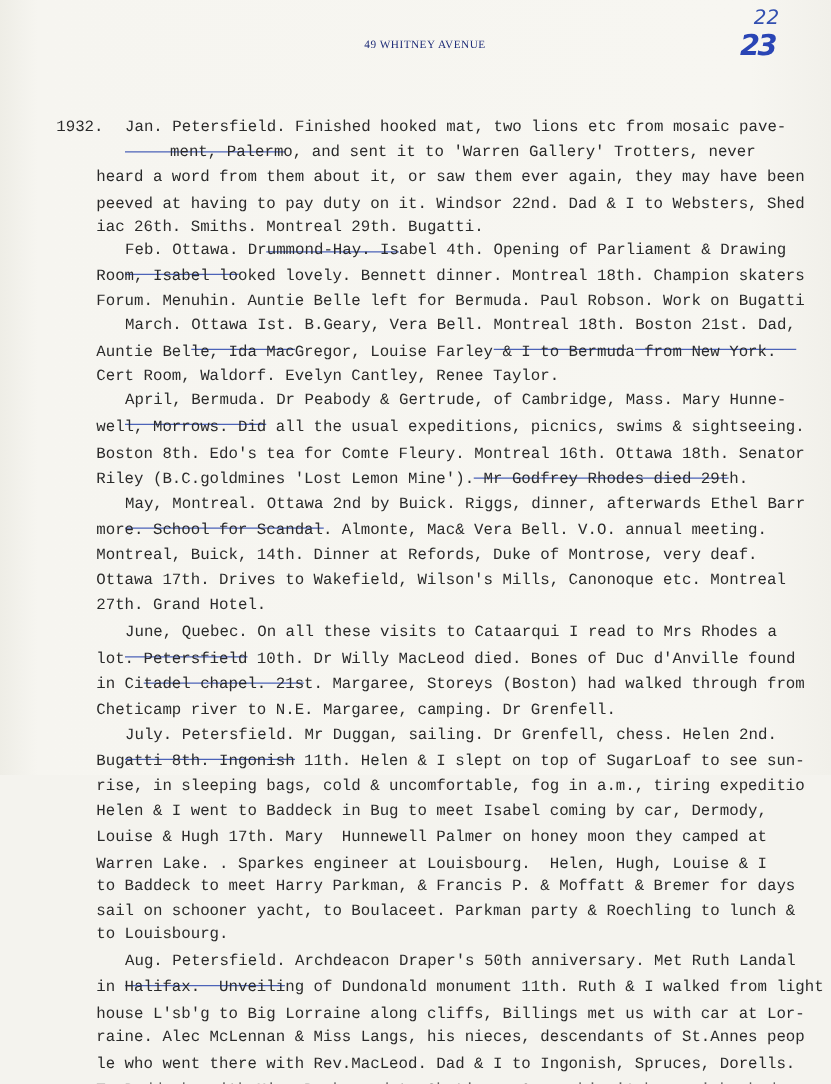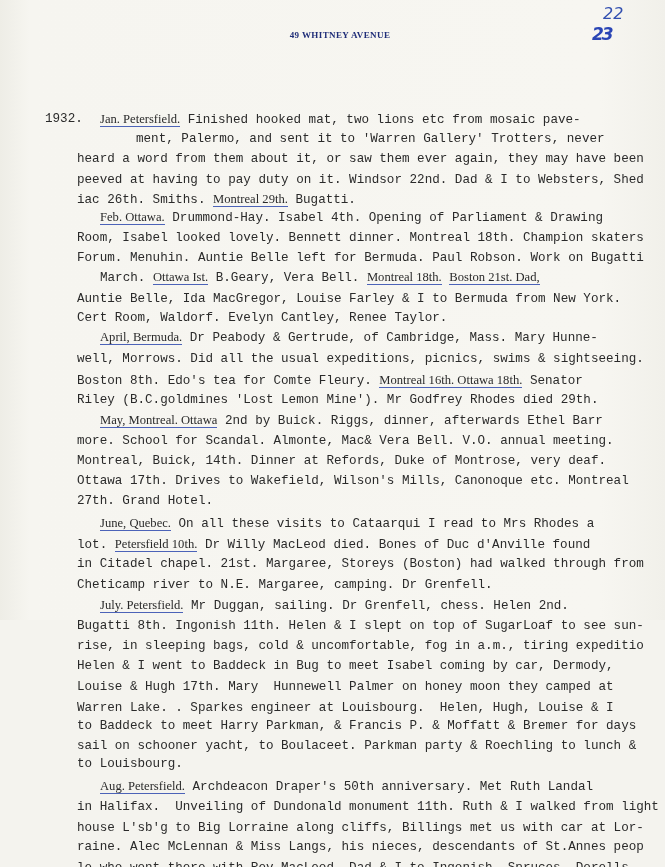--- a/index.html
+++ b/index.html
@@ -14,43 +14,41 @@
     position: absolute; left: 0; top: 0; width: 665px; height: 620px;
     background: linear-gradient(90deg, #eeede6 0px, #f6f5f0 30px, #f7f6f1 600px, #f1f0ea 665px);
   }
   .letterhead {
     position: absolute; left: 250px; top: 28px; width: 180px;
     text-align: center;
     font-family: "Liberation Serif", "DejaVu Serif", serif;
     color: #1f2d78;
   }
   .lh-name { font-size: 15px; letter-spacing: 0.3px; line-height: 18px; }
-  .lh-addr { font-size: 9px; font-weight: bold; letter-spacing: 0.4px; line-height: 15px; text-align: center; }
+  .lh-addr { font-size: 9px; font-weight: normal; letter-spacing: 0.4px; line-height: 15px; text-align: center; }
   .page-num-top {
     position: absolute; left: 603px; top: 4px;
     font-family: "DejaVu Sans", sans-serif; font-size: 16px; color: #3350b0;
     font-style: italic;
   }
   .page-num-big {
     position: absolute; left: 592px; top: 24px;
-    font-family: "DejaVu Sans", sans-serif; font-size: 17px; color: #2a45b5;
+    font-family: "DejaVu Sans", sans-serif; font-size: 23px; color: #2a45b5;
     font-weight: bold; font-style: italic; letter-spacing: -2px;
   }
   .body-text {
     position: absolute; left: 0; top: 92px; width: 665px;
     font-size: 12.6px; line-height: 20.6px;
     white-space: pre;
-    margin-top: 17px;
   }
   .year { position: absolute; left: 45px; }
   .txt { position: absolute; }
   .hl {
     border-bottom: 1.5px solid #4c63b8;
-    padding-bottom: 0;
-    font-family: Liberation Serif, serif;
+    padding-bottom: 12px;
   }
 </style>
 </head>
 <body>
 
 <div class="page">
   <div class="page-num-top">22</div>
   <div class="page-num-big">23</div>
 
   <div class="letterhead">

